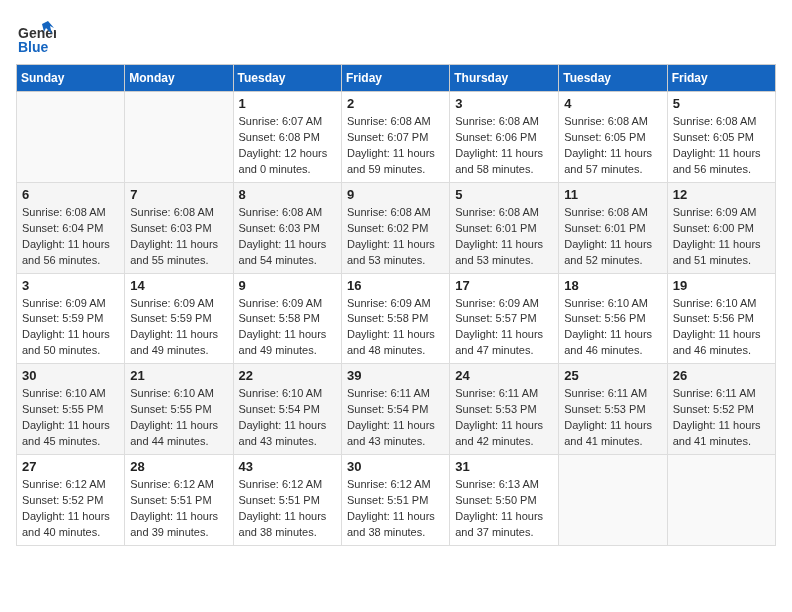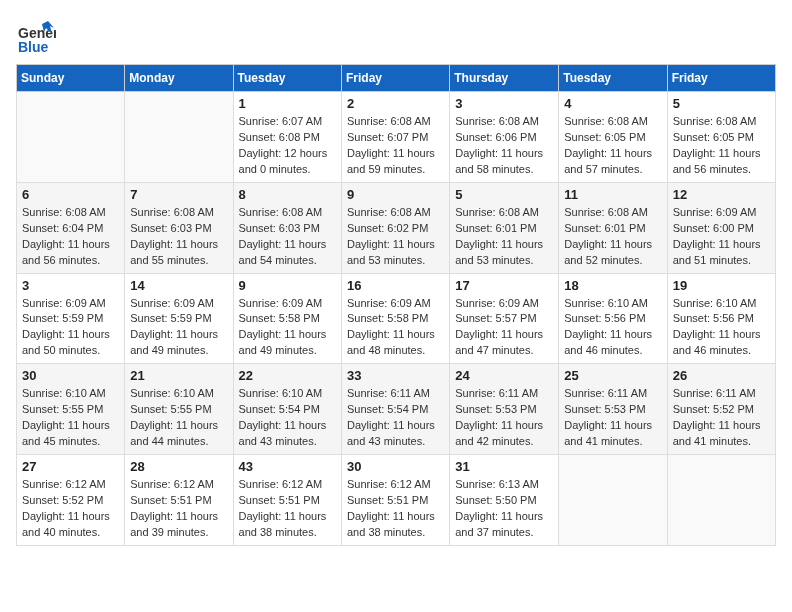--- a/index.html
+++ b/index.html
@@ -197,21 +197,21 @@
         </td>
         <td>
           <span class="day-number">21</span>
           <div class="day-info">Sunrise: 6:10 AM<br>Sunset: 5:55 PM<br>Daylight: 11 hours and 44 minutes.</div>
         </td>
         <td>
           <span class="day-number">22</span>
           <div class="day-info">Sunrise: 6:10 AM<br>Sunset: 5:54 PM<br>Daylight: 11 hours and 43 minutes.</div>
         </td>
         <td>
-          <span class="day-number">33</span>
+          <span class="day-number">39</span>
           <div class="day-info">Sunrise: 6:11 AM<br>Sunset: 5:54 PM<br>Daylight: 11 hours and 43 minutes.</div>
         </td>
         <td>
           <span class="day-number">24</span>
           <div class="day-info">Sunrise: 6:11 AM<br>Sunset: 5:53 PM<br>Daylight: 11 hours and 42 minutes.</div>
         </td>
         <td>
           <span class="day-number">25</span>
           <div class="day-info">Sunrise: 6:11 AM<br>Sunset: 5:53 PM<br>Daylight: 11 hours and 41 minutes.</div>
         </td>

